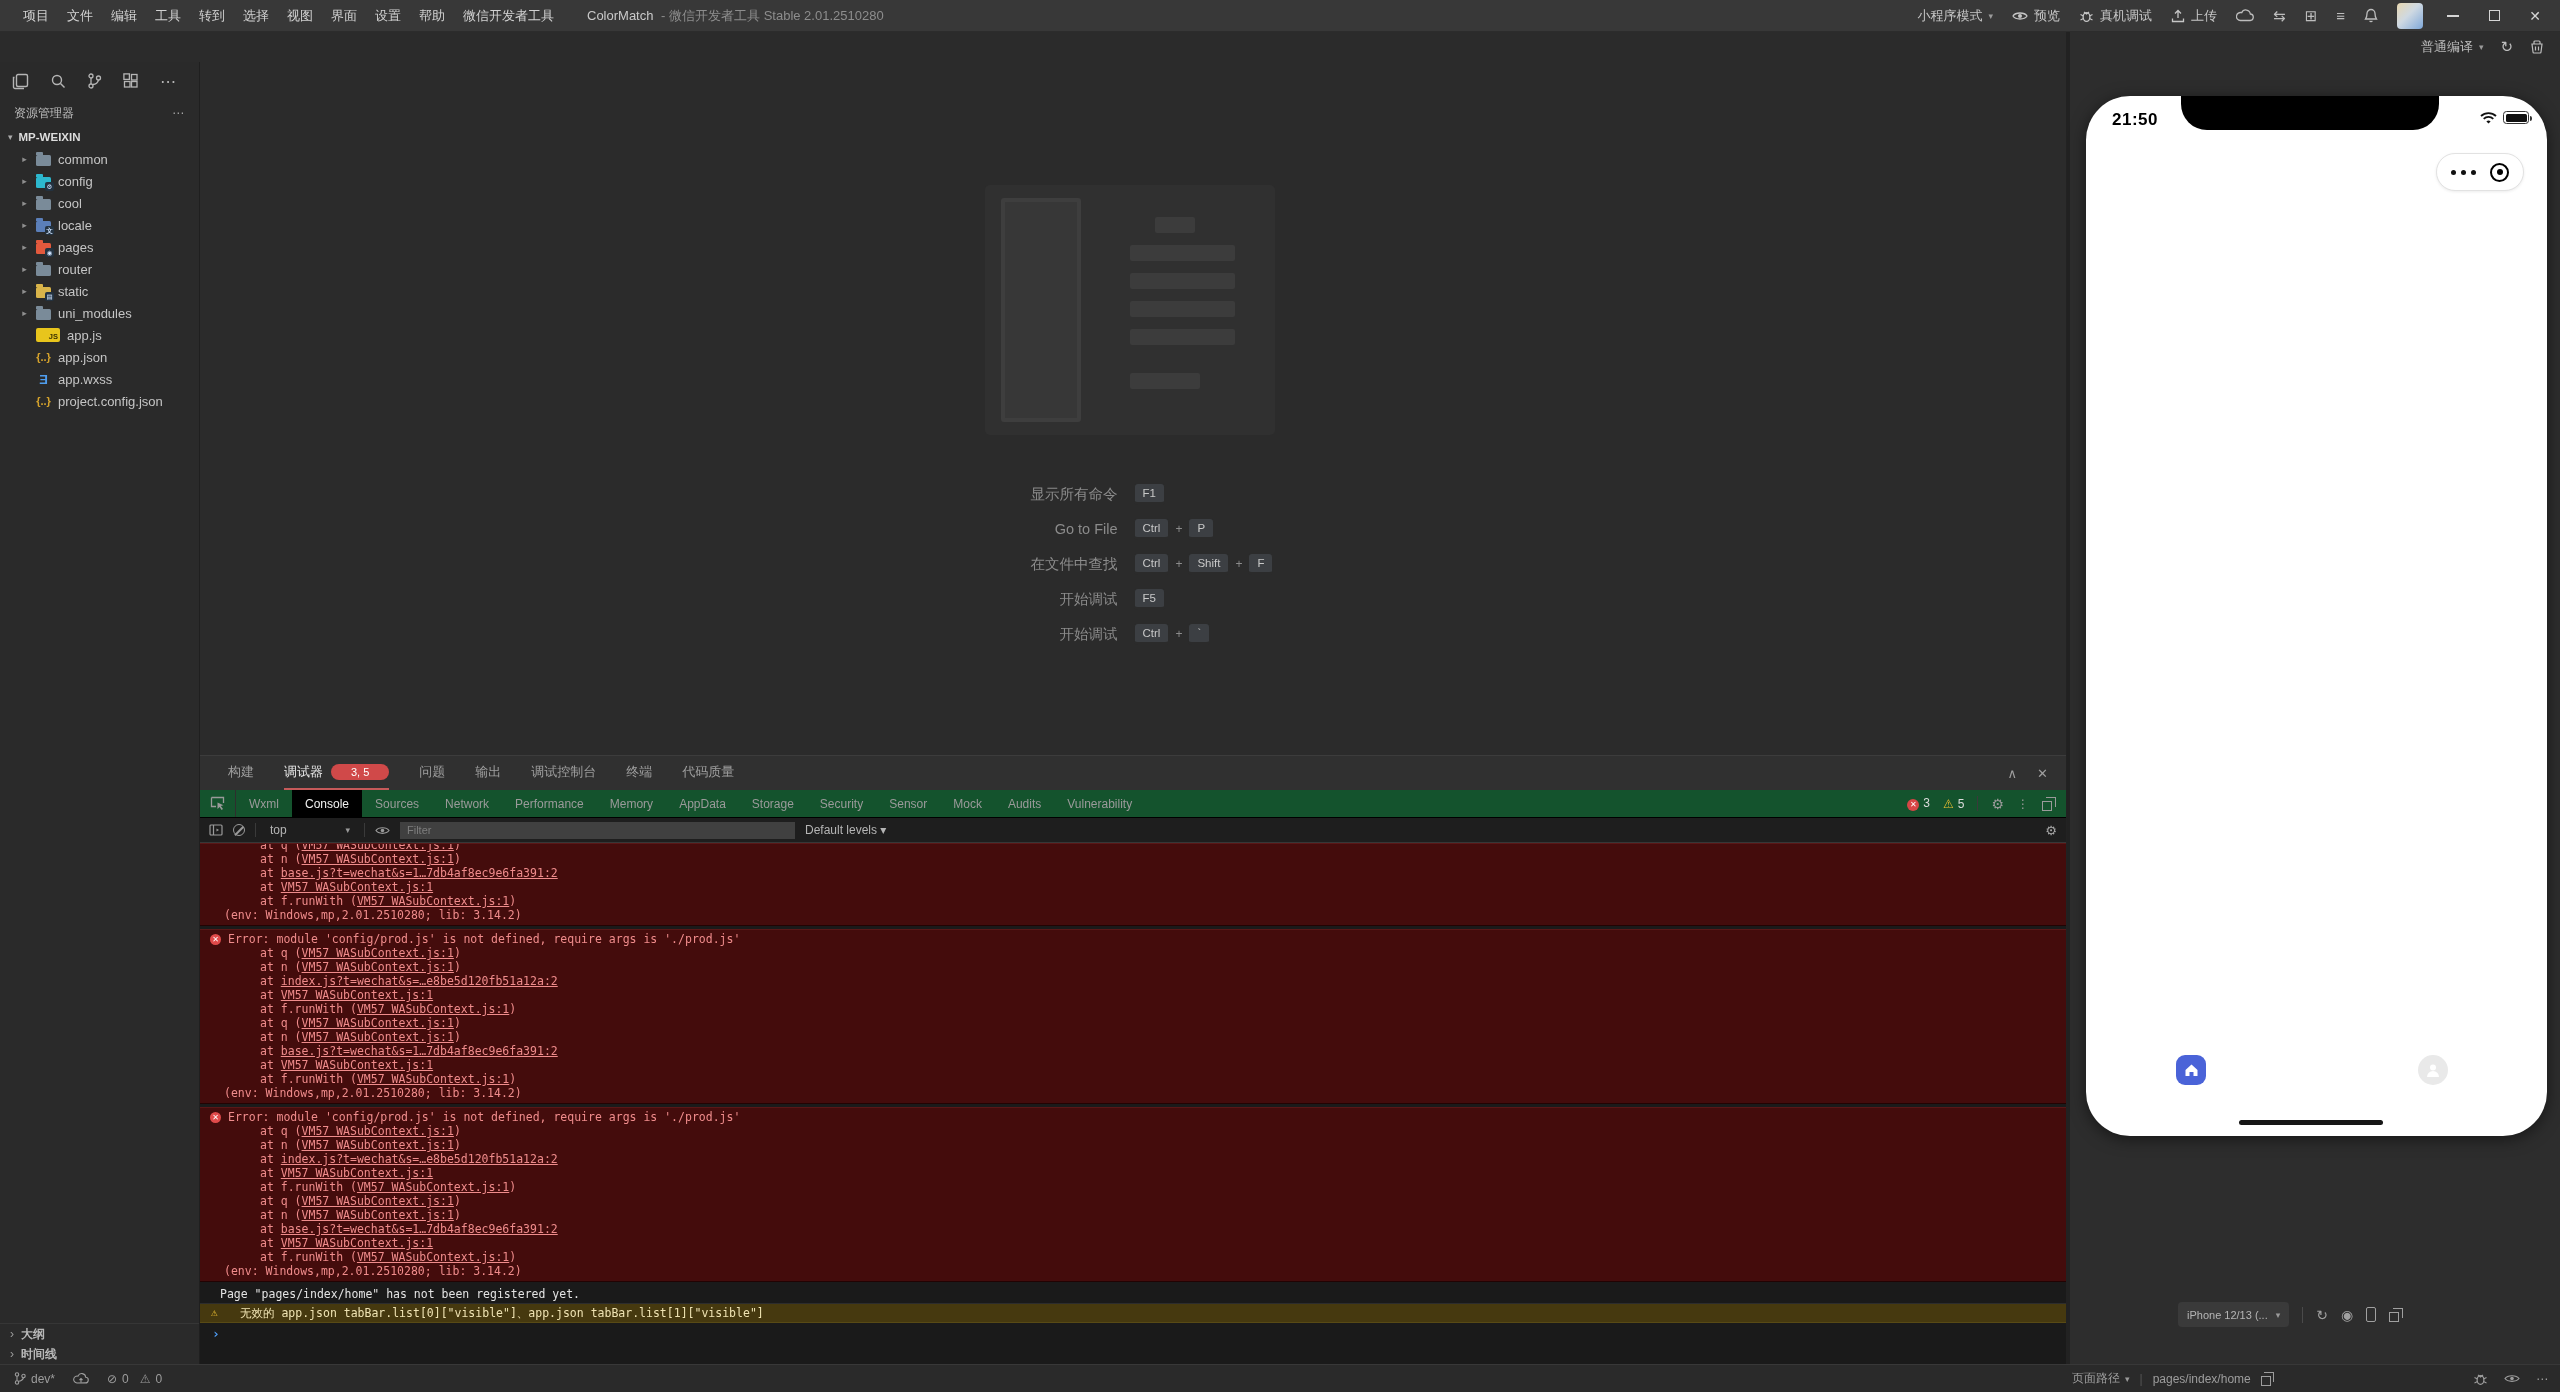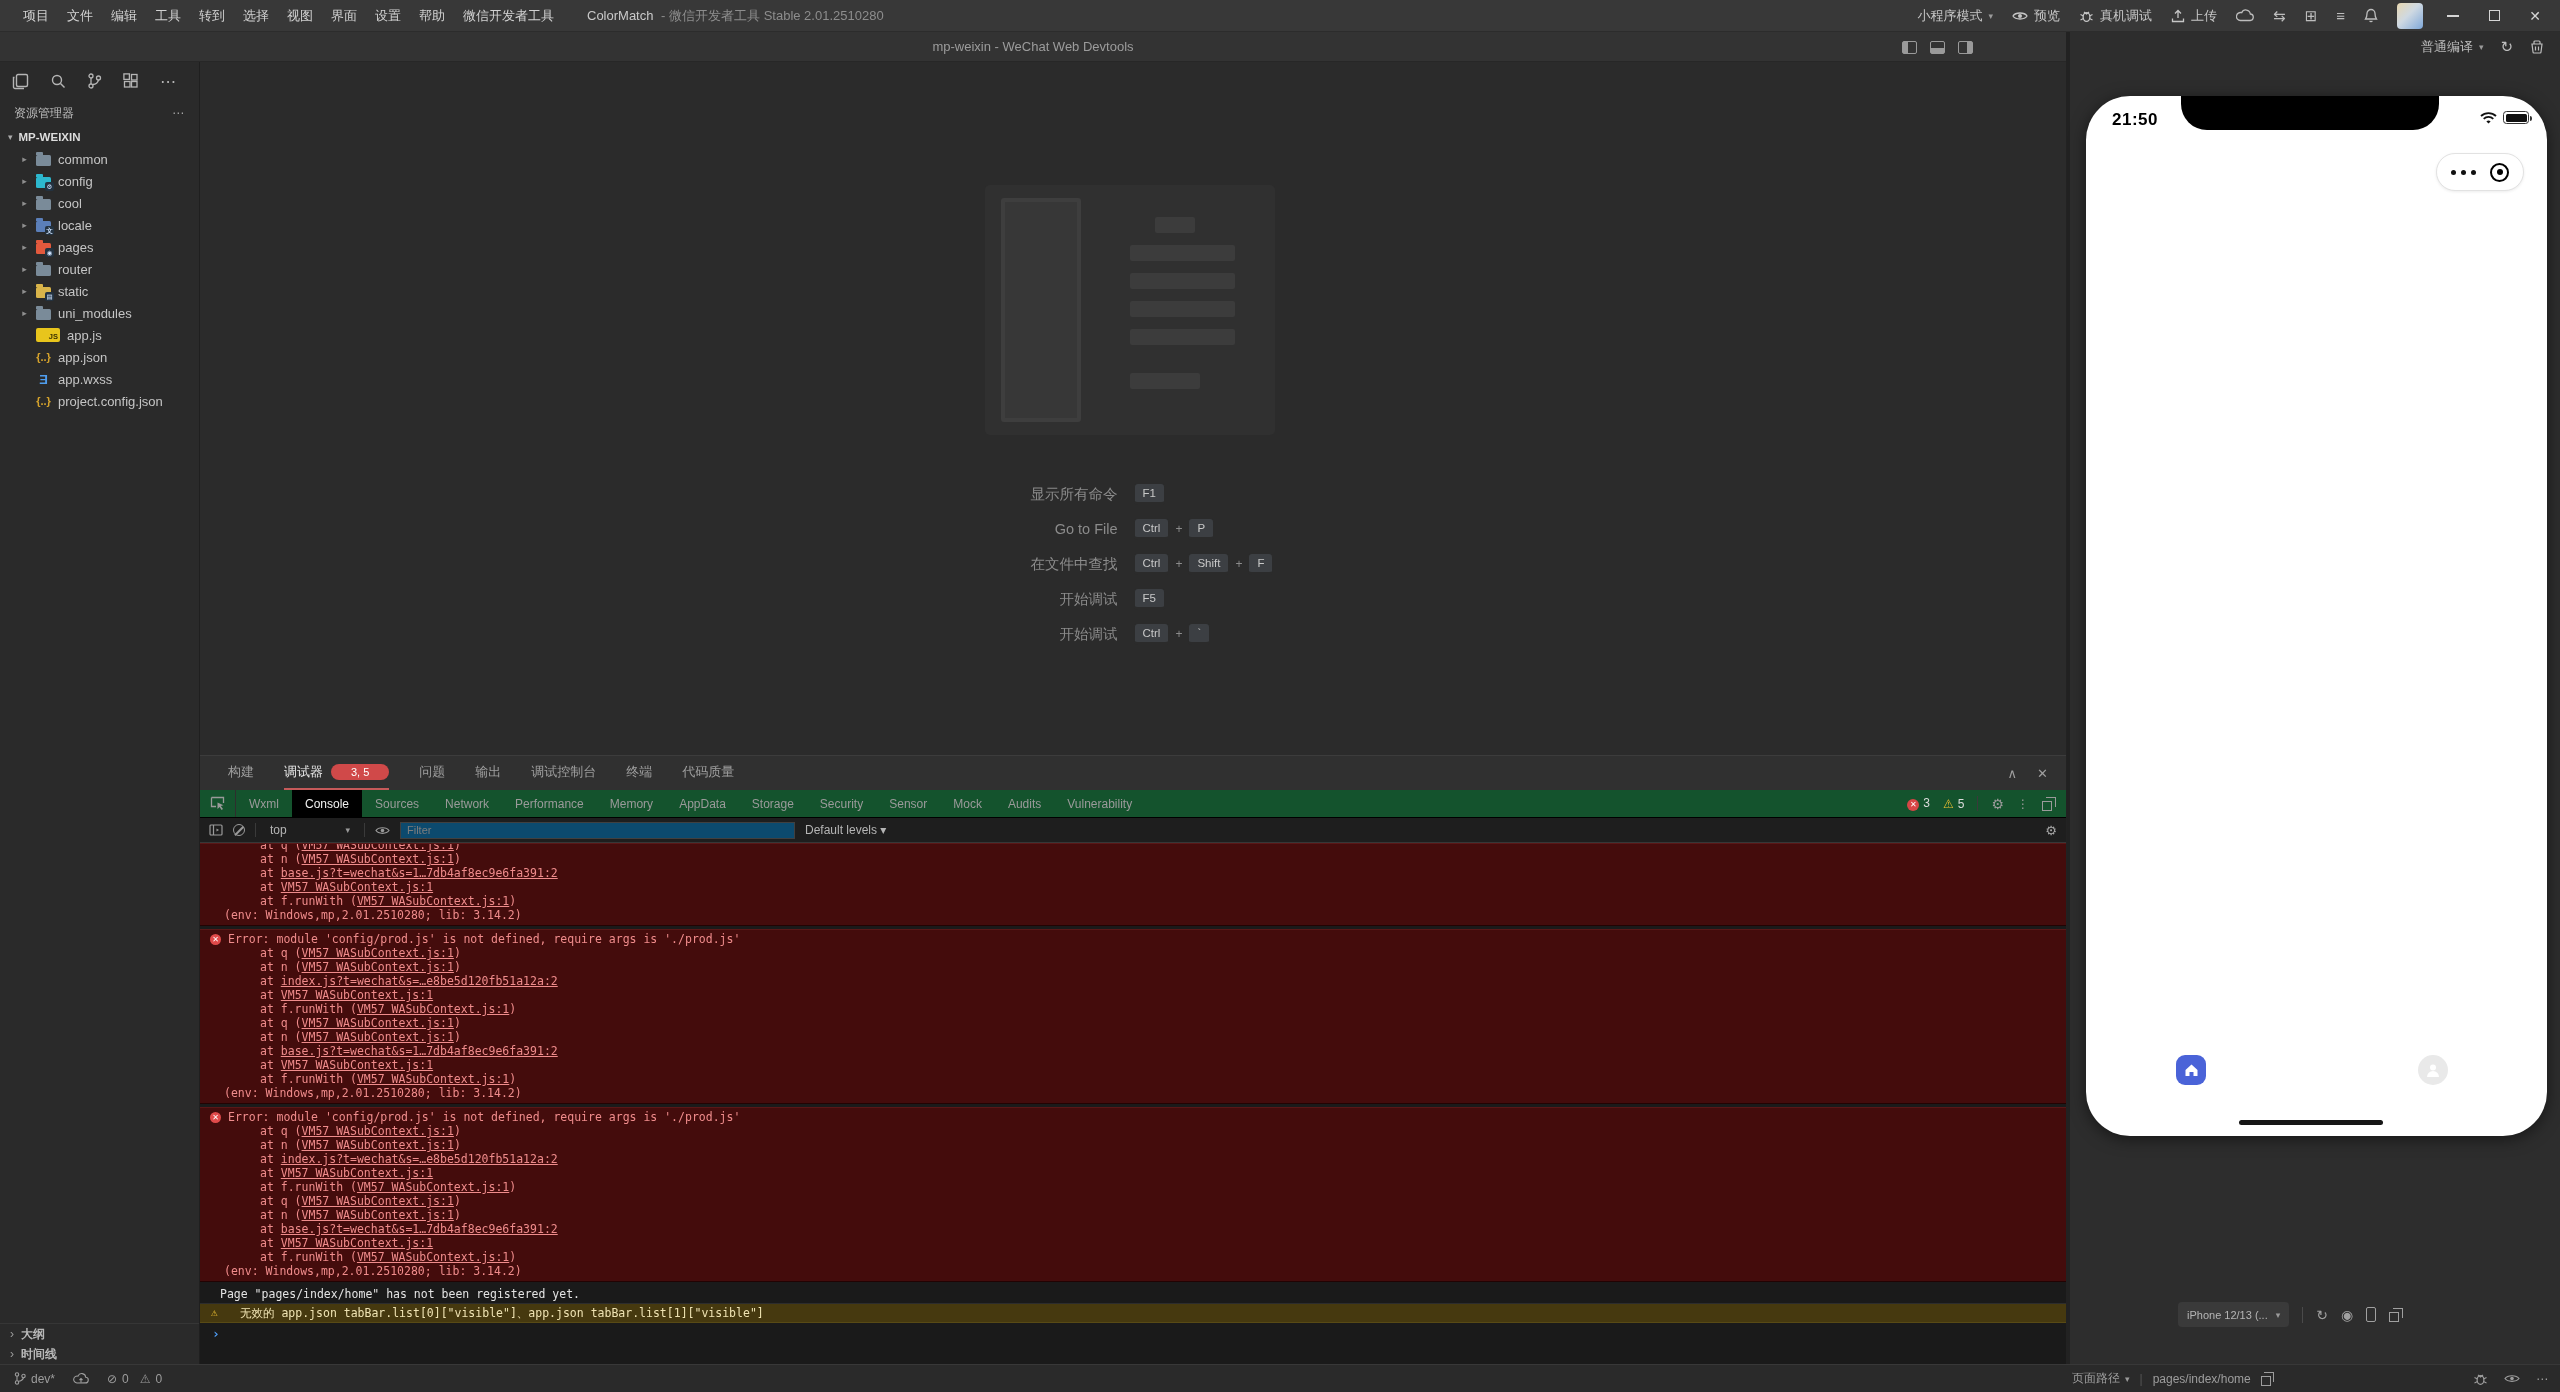--- a/index.html
+++ b/index.html
@@ -96,21 +96,21 @@
   .cnt{color:#dcdcdc;margin-left:4px}
   .warn-tri{color:var(--warning-icon);font-size:12px}
   .dt-div{width:1px;height:15px;background:#3a3a3a}
 
   .console-toolbar{height:25px;background:#1e1e1e;border-bottom:1px solid #373737;display:flex;align-items:center;gap:10px;
                    padding:0 9px;font-size:12px;color:#b5b5b5;flex:0 0 auto}
   .ct-div{width:1px;height:14px;background:#3a3a3a}
   .ctx{display:flex;align-items:center;justify-content:space-between;width:88px;padding:0 4px}
   .no-icon{width:12px;height:12px;border:1.5px solid #9a9a9a;border-radius:50%;position:relative;display:inline-block}
   .no-icon::after{content:"";position:absolute;left:-1px;top:4.5px;width:12px;height:1.5px;background:#9a9a9a;transform:rotate(-45deg)}
-  .filter-input{width:395px;height:17px;background:#0c4a6e;border:1px solid #404040;color:#ccc;font-size:11px;
+  .filter-input{width:395px;height:17px;background:#404040;border:1px solid #404040;color:#ccc;font-size:11px;
                 padding:0 6px;font-family:inherit;outline:none}
   .filter-input::placeholder{color:#7d7d7d}
   .gear-right{margin-left:auto;color:#a5a5a5;font-size:13px}
 
   .console{flex:1;background:#1a1a1a;font-family:"DejaVu Sans Mono",monospace;font-size:11.5px;line-height:14px;
            color:#dedede;overflow:hidden}
   .c-block{background:var(--error-bg);color:var(--error-text);padding:2px 0 3px 0;border-top:1px solid #5a1717;
            border-bottom:1px solid #220303;margin-bottom:3px}
   .c-block.clip{padding-top:0;overflow:hidden}
   .c-block.clip .c-line:first-child{margin-top:-6px}
@@ -239,34 +239,20 @@
         <span class="min-bar"></span>
       </span>
     <span class="win-btn">
         <span class="max-box"></span>
       </span>
     <span class="win-btn close-x">✕</span>
   </div>
 </div>
 
 <div class="strip2">
-  <div class="strip2-left">
-    <div class="tb-title">mp-weixin - WeChat Web Devtools</div>
-    <div class="layout-icons">
-      <span class="lt l">
-          <i></i>
-        </span>
-      <span class="lt b">
-          <i></i>
-        </span>
-      <span class="lt r">
-          <i></i>
-        </span>
-    </div>
-  </div>
   <div class="strip2-right">
     <span class="mb-item">
       <span>普通编译</span>
         <span class="dd">▾</span>
     </span>
     <span class="mb-icon">↻</span>
     <span class="mb-icon">
         <svg width="14" height="14" viewBox="0 0 14 14">
           <path d="M4 4 L4 2 a1 1 0 0 1 1-1 L9 1 a1 1 0 0 1 1 1 L10 4 M2 4 L12 4 L11 12 a1 1 0 0 1-1 1 L4 13 a1 1 0 0 1-1-1 Z M5.5 6.5 L5.5 10.5 M8.5 6.5 L8.5 10.5" stroke="#bdbdbd" stroke-width="1.2" fill="none"></path>
         </svg>

